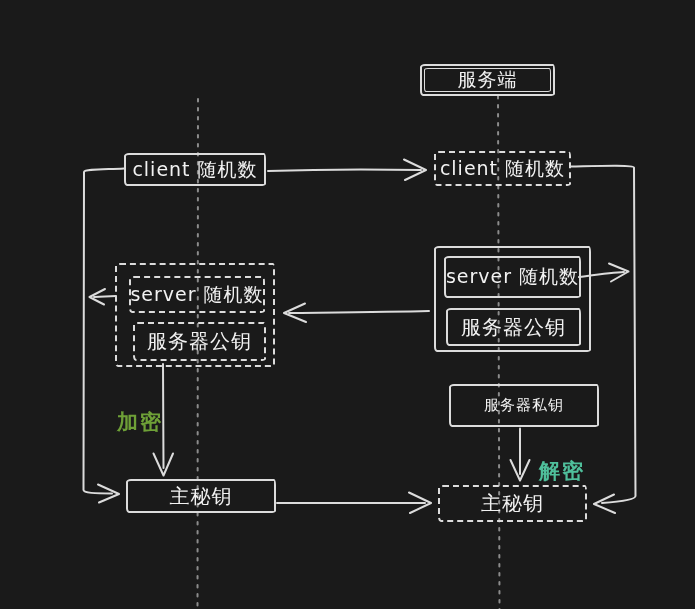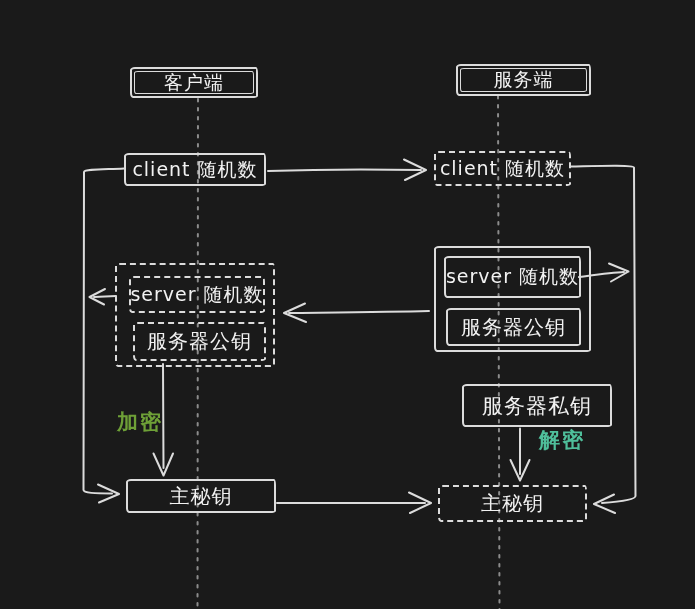--- a/index.html
+++ b/index.html
@@ -52,24 +52,21 @@
 </head>
 <body>
 
 <div class="stage">
 
   <svg id="lifelines" width="695" height="609" viewBox="0 0 695 609">
     <path class="stroke2" stroke-dasharray="2.5,6.5" d="M198,99 L197.5,609"></path>
     <path class="stroke2" stroke-dasharray="2.5,6.5" d="M498,96 L499.5,609"></path>
   </svg>
 
-  <div class="box actor" style="left:130px;top:67px;width:128px;height:31px;">
-    <span>客户端</span>
-  </div>
-  <div class="box actor" style="left:456px;top:64px;width:135px;height:32px;">
+  <div class="box actor" style="left:420px;top:64px;width:135px;height:32px;">
     <span>服务端</span>
   </div>
 
   <div class="box" style="left:124px;top:153px;width:142px;height:33px;">
     <span>client 随机数</span>
   </div>
   <div class="box dashed" style="left:434px;top:151px;width:137px;height:35px;">
     <span>client 随机数</span>
   </div>
 
@@ -84,26 +81,26 @@
 
   <div class="box group" style="left:434px;top:246px;width:157px;height:106px;">
     <div class="box" style="left:8px;top:8px;width:137px;height:42px;">
       <span>server 随机数</span>
     </div>
     <div class="box" style="left:10px;top:60px;width:135px;height:38px;font-size:20px;">
       <span>服务器公钥</span>
     </div>
   </div>
 
-  <div class="box" style="left:462px;top:384px;width:150px;height:43px;font-size:21px;">
+  <div class="box" style="left:449px;top:384px;width:150px;height:43px;font-size:15px;">
     <span>服务器私钥</span>
   </div>
 
   <div class="note encrypt" style="left:117px;top:408px;">加密</div>
-  <div class="note decrypt" style="left:539px;top:426px;">解密</div>
+  <div class="note decrypt" style="left:539px;top:457px;">解密</div>
 
   <div class="box" style="left:126px;top:479px;width:150px;height:34px;font-size:20px;">
     <span>主秘钥</span>
   </div>
   <div class="box dashed" style="left:438px;top:485px;width:149px;height:37px;font-size:20px;">
     <span>主秘钥</span>
   </div>
 
   <svg id="connectors" width="695" height="609" viewBox="0 0 695 609">
 

